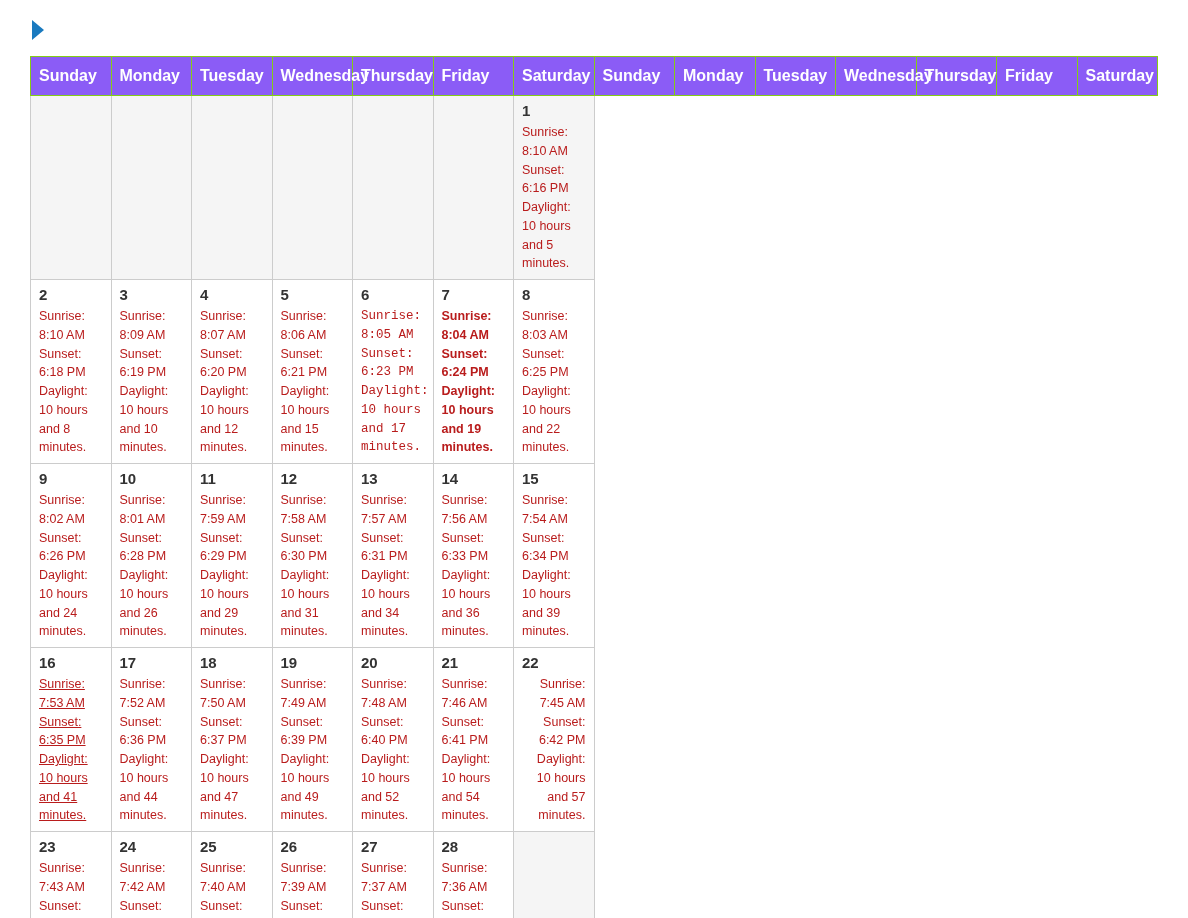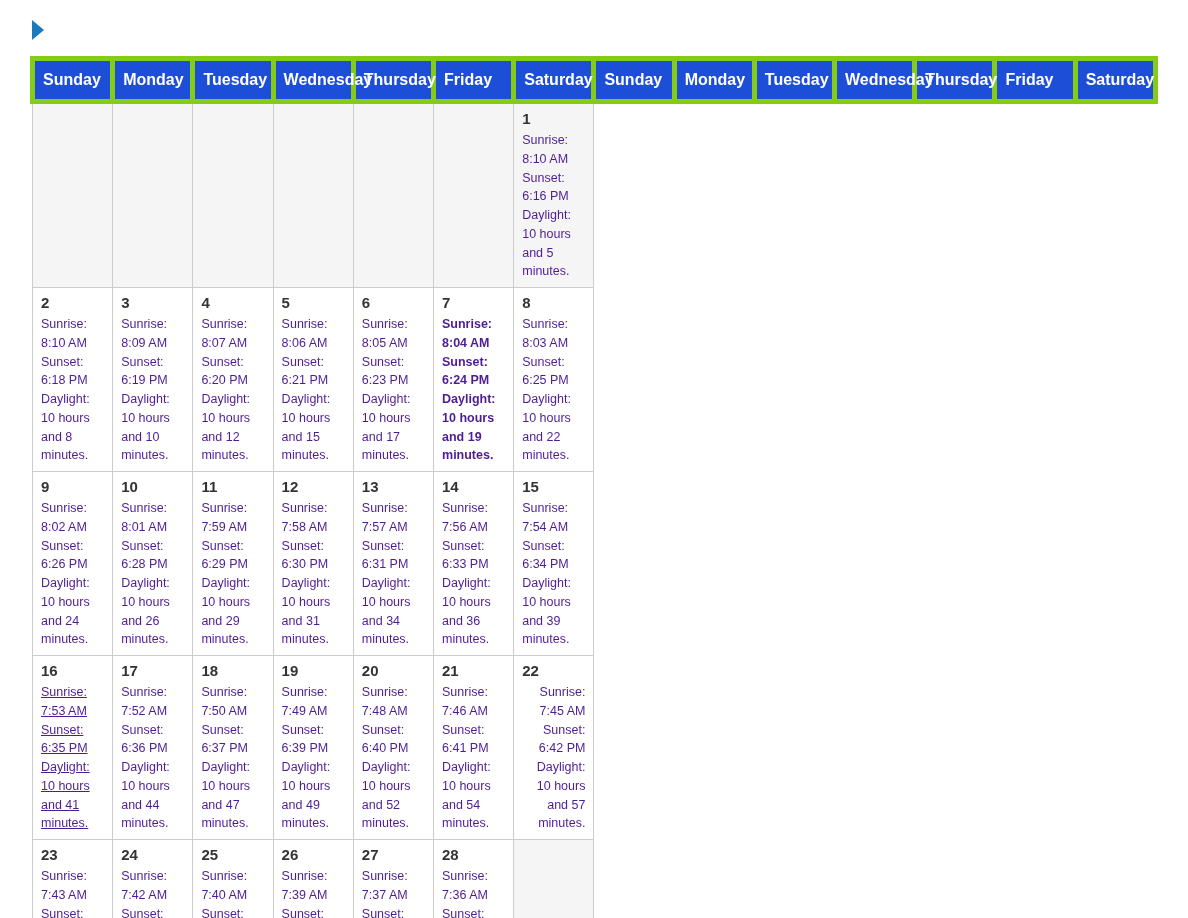--- a/index.html
+++ b/index.html
@@ -58,46 +58,46 @@
       font-size: 22px;
       color: #444;
       margin-top: 4px;
     }
     table {
       width: 100%;
       border-collapse: collapse;
       table-layout: fixed;
     }
     thead tr th {
-      background-color: #1d4ed8;
+      background-color: #8b5cf6;
       color: #fff;
       font-size: 16px;
       font-weight: bold;
       padding: 10px 8px;
       text-align: left;
-      border: 5px solid #84cc16;
+      border: 1px solid #84cc16;
     }
     tbody tr td {
       border: 1px solid #ccc;
       vertical-align: top;
       padding: 6px 8px;
       font-size: 13px;
       color: #333;
       height: 120px;
     }
     tbody tr td .day-number {
       font-size: 15px;
       font-weight: bold;
       display: block;
       margin-bottom: 4px;
     }
     tbody tr td .day-info {
       font-size: 12.5px;
       line-height: 1.5;
-      color: #4c1d95;
+      color: #b91c1c;
     }
     tbody tr:first-child td {
       background-color: #f5f5f5;
     }
     tbody tr td.empty {
       background-color: #f5f5f5;
     }
   </style>
 </head>
 <body>
@@ -170,21 +170,21 @@
 Daylight: 10 hours and 12 minutes.</div>
         </td>
         <td>
           <span class="day-number">5</span>
           <div class="day-info" style="white-space: pre-line;">Sunrise: 8:06 AM
 Sunset: 6:21 PM
 Daylight: 10 hours and 15 minutes.</div>
         </td>
         <td>
           <span class="day-number">6</span>
-          <div class="day-info" style="white-space: pre-line;">Sunrise: 8:05 AM
+          <div class="day-info" style="white-space: pre-line; font-family: Liberation Mono, monospace;">Sunrise: 8:05 AM
 Sunset: 6:23 PM
 Daylight: 10 hours and 17 minutes.</div>
         </td>
         <td>
           <span class="day-number">7</span>
           <div class="day-info" style="white-space: pre-line; font-weight: bold;">Sunrise: 8:04 AM
 Sunset: 6:24 PM
 Daylight: 10 hours and 19 minutes.</div>
         </td>
         <td>

